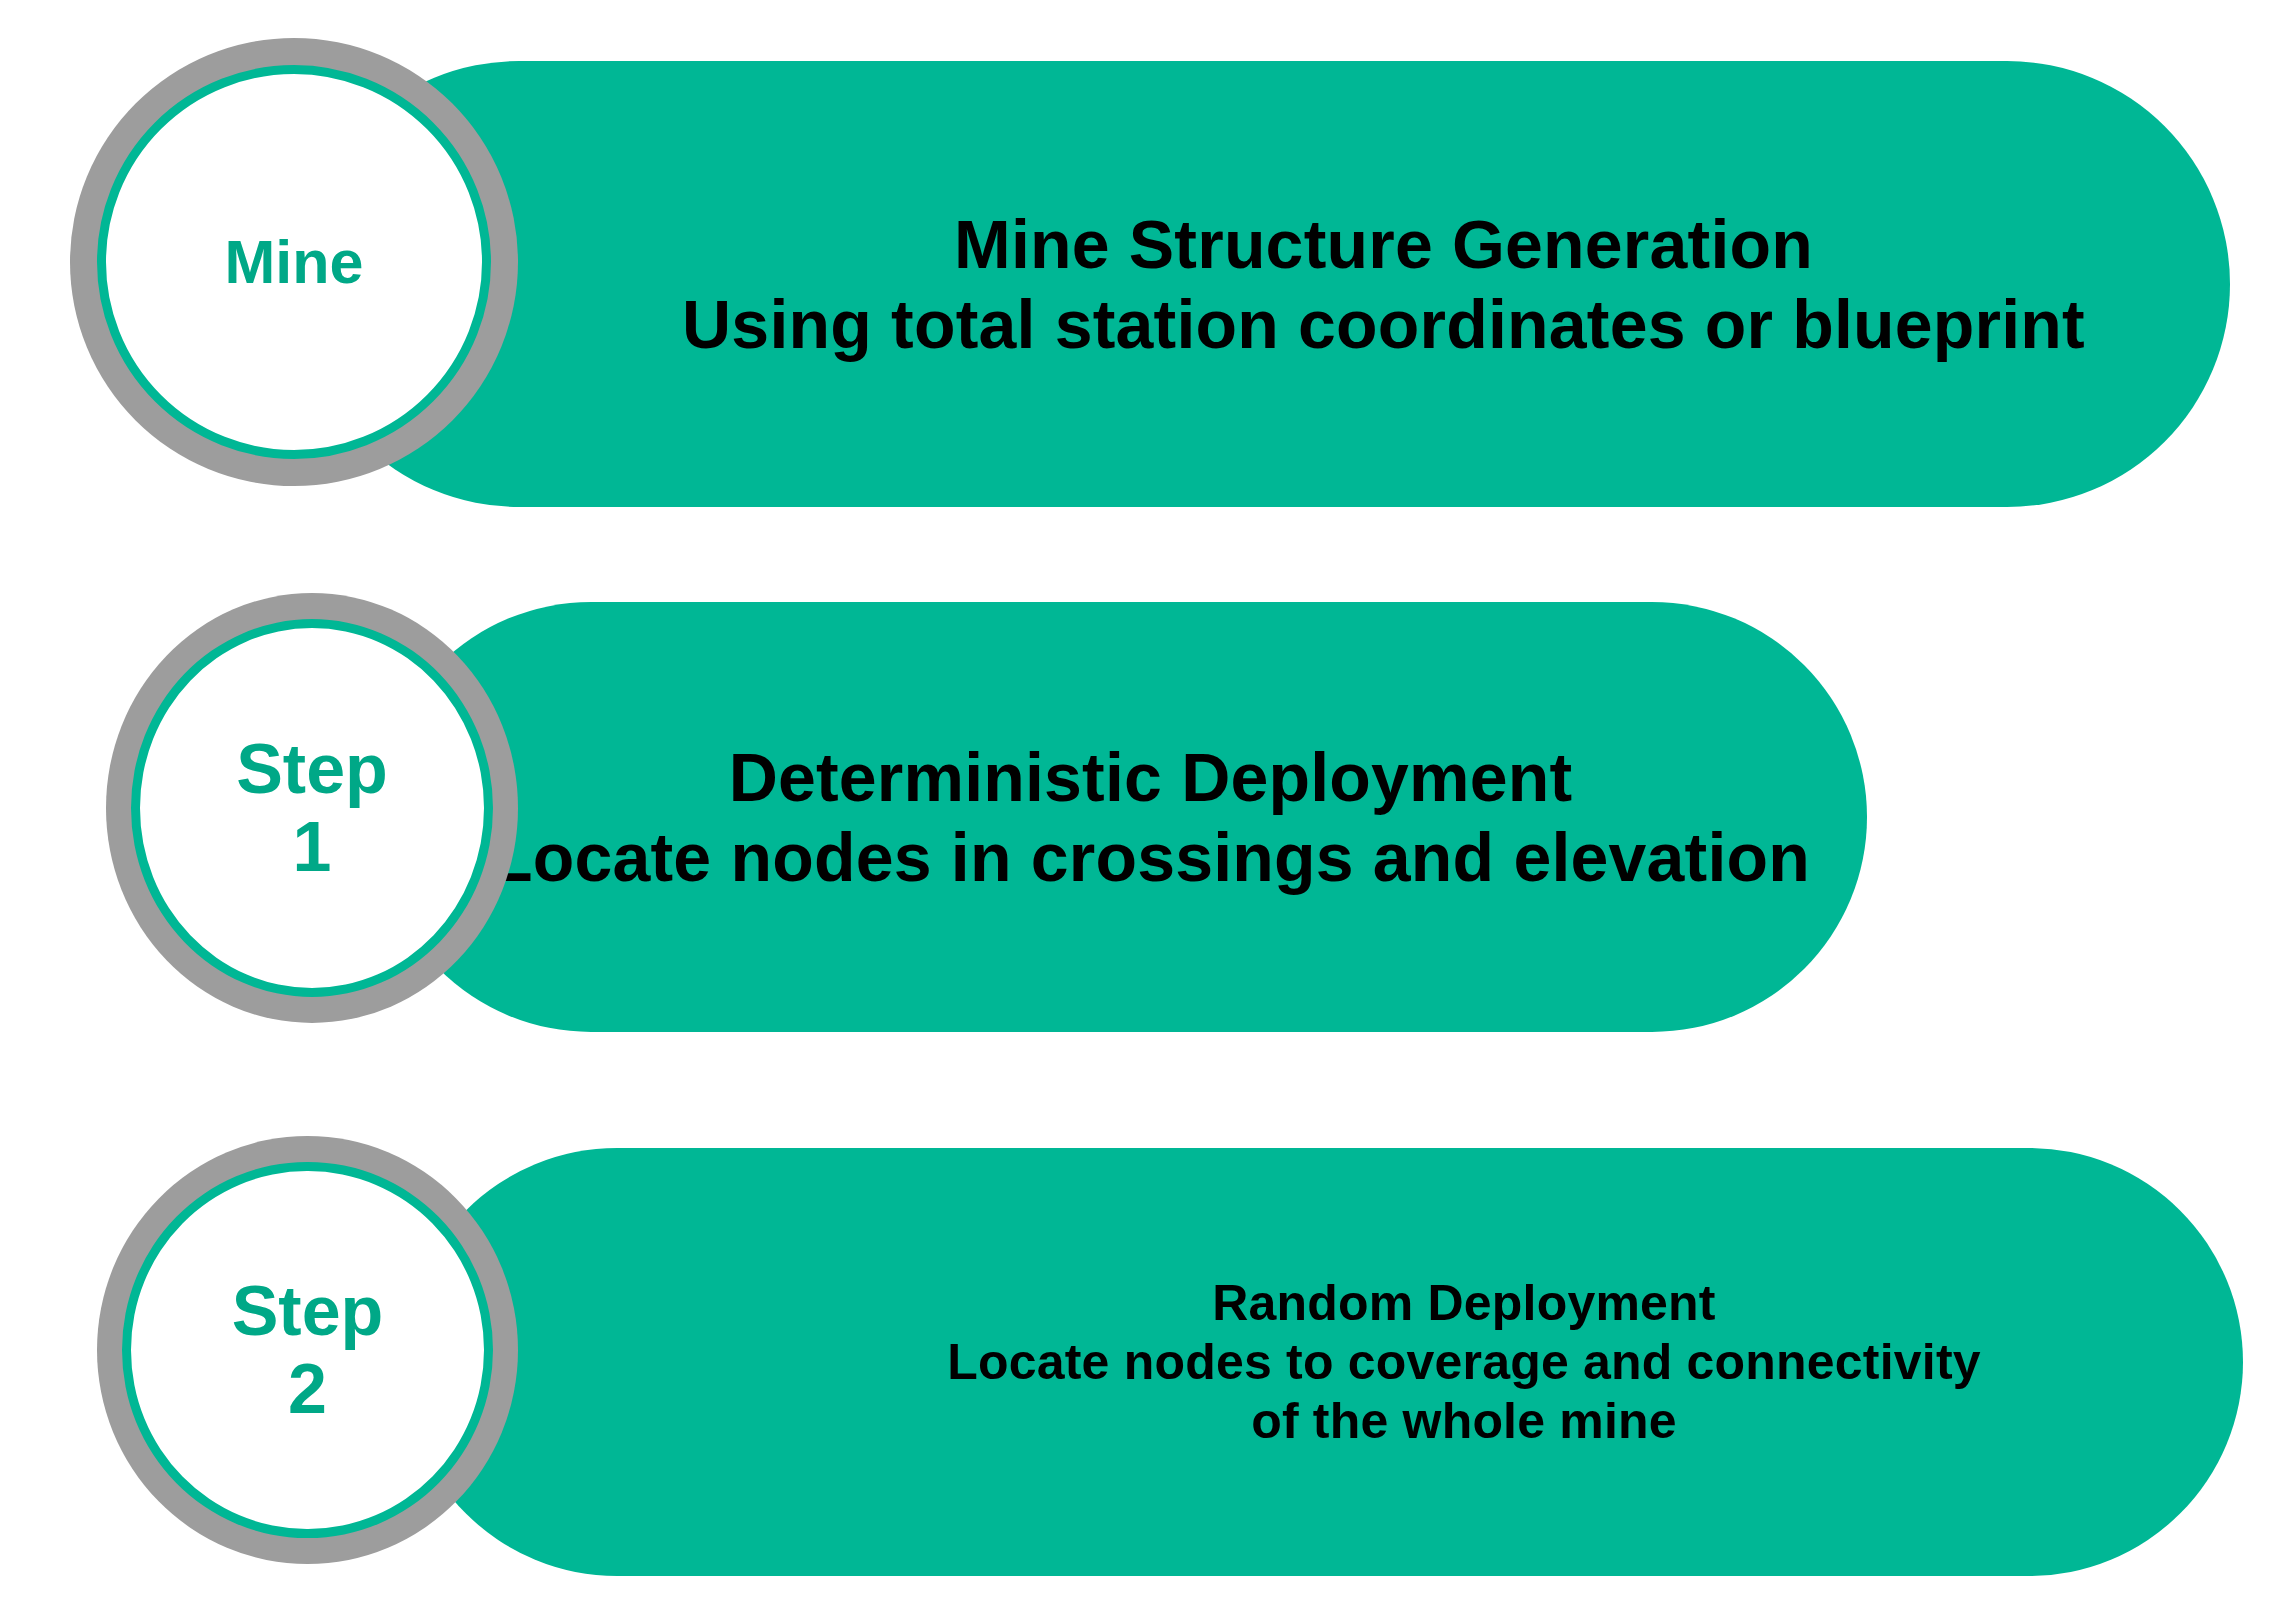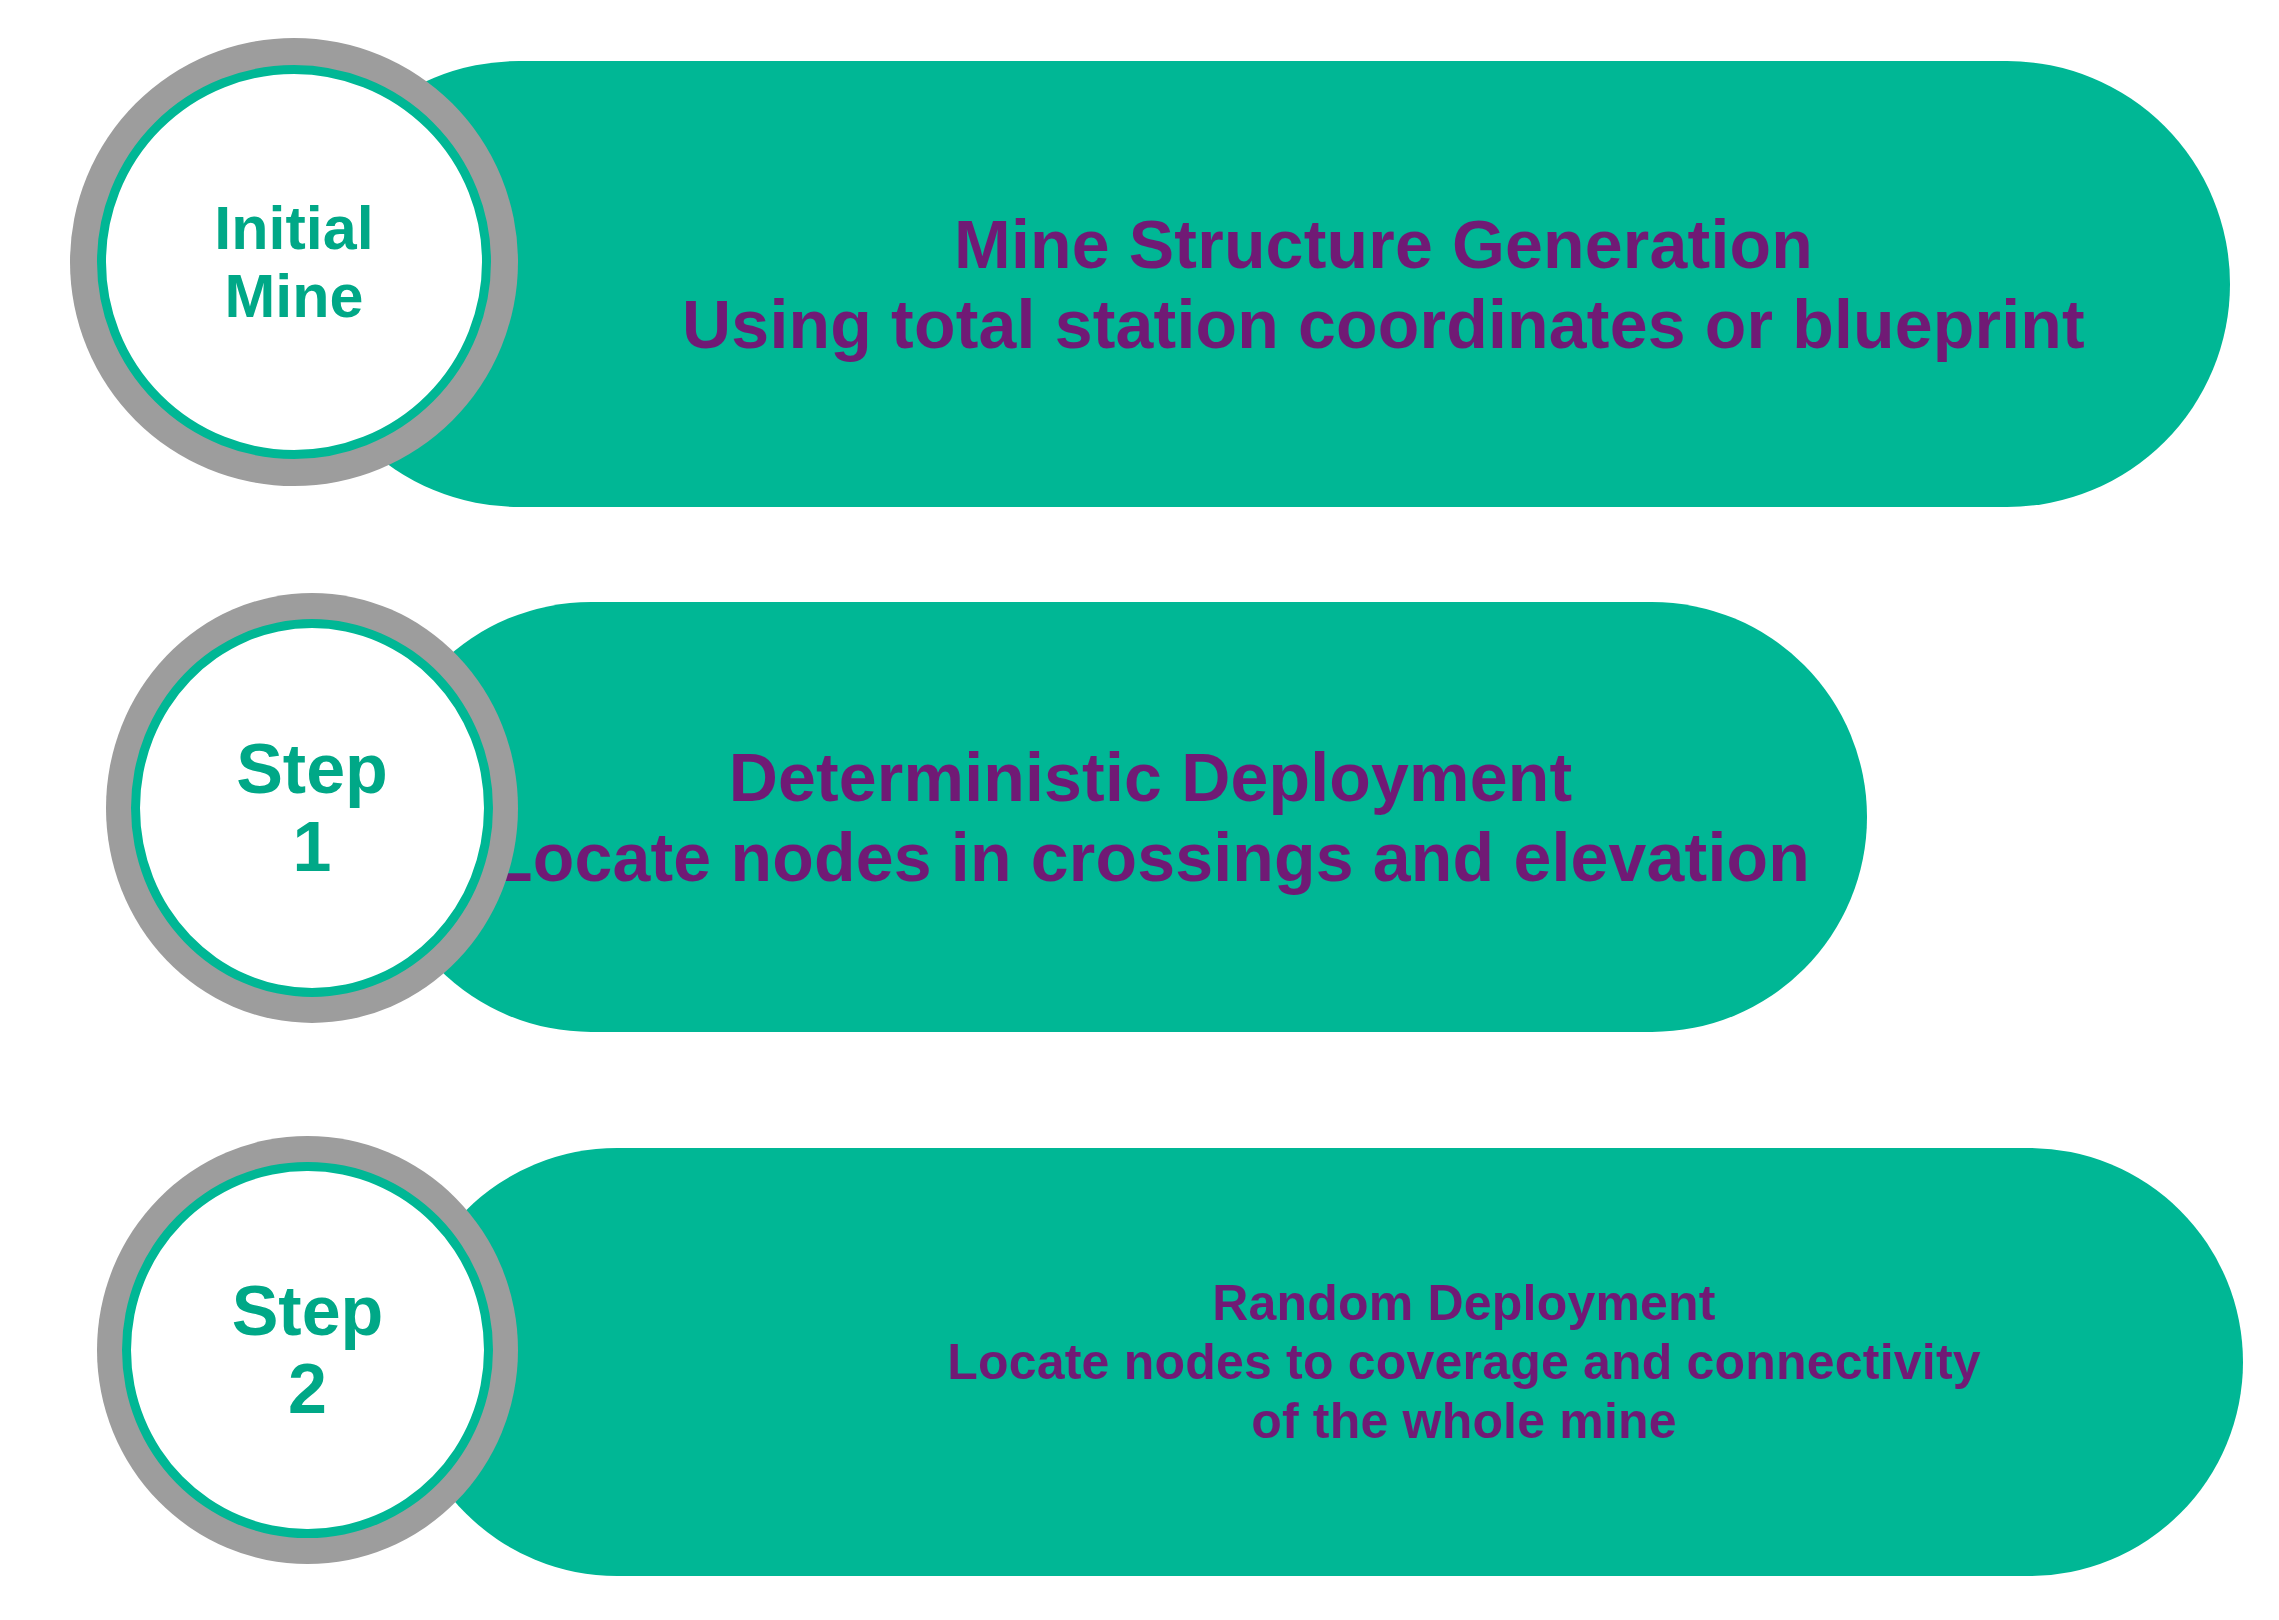--- a/index.html
+++ b/index.html
@@ -26,21 +26,21 @@
     position: absolute;
     background: #00b795;
     border-radius: 8955px;
     box-sizing: border-box;
     display: flex;
     align-items: center;
     justify-content: flex-end;
   }
 
   .pill-text {
-    color: #701a75;
+    color: #000000;
     text-align: center;
     font-weight: bold;
     line-height: 1.18;
     letter-spacing: 0.2px;
     padding: 0 36px 0 0;
     box-sizing: border-box;
   }
   .pill-text .line {
     display: block;
     white-space: nowrap;
@@ -143,21 +143,20 @@
 
   <div class="pill" id="row1-pill">
     <div class="pill-text">
       <span class="line">Mine Structure Generation</span>
       <span class="line">Using total station coordinates or blueprint</span>
     </div>
   </div>
   <div class="badge" id="row1-badge">
     <div class="badge-inner">
       <div class="badge-text">
-        <span class="line">Initial</span>
         <span class="line">Mine</span>
       </div>
     </div>
   </div>
 
   <div class="pill" id="row2-pill">
     <div class="pill-text">
       <span class="line">Deterministic Deployment</span>
       <span class="line">Locate nodes in crossings and elevation</span>
     </div>

